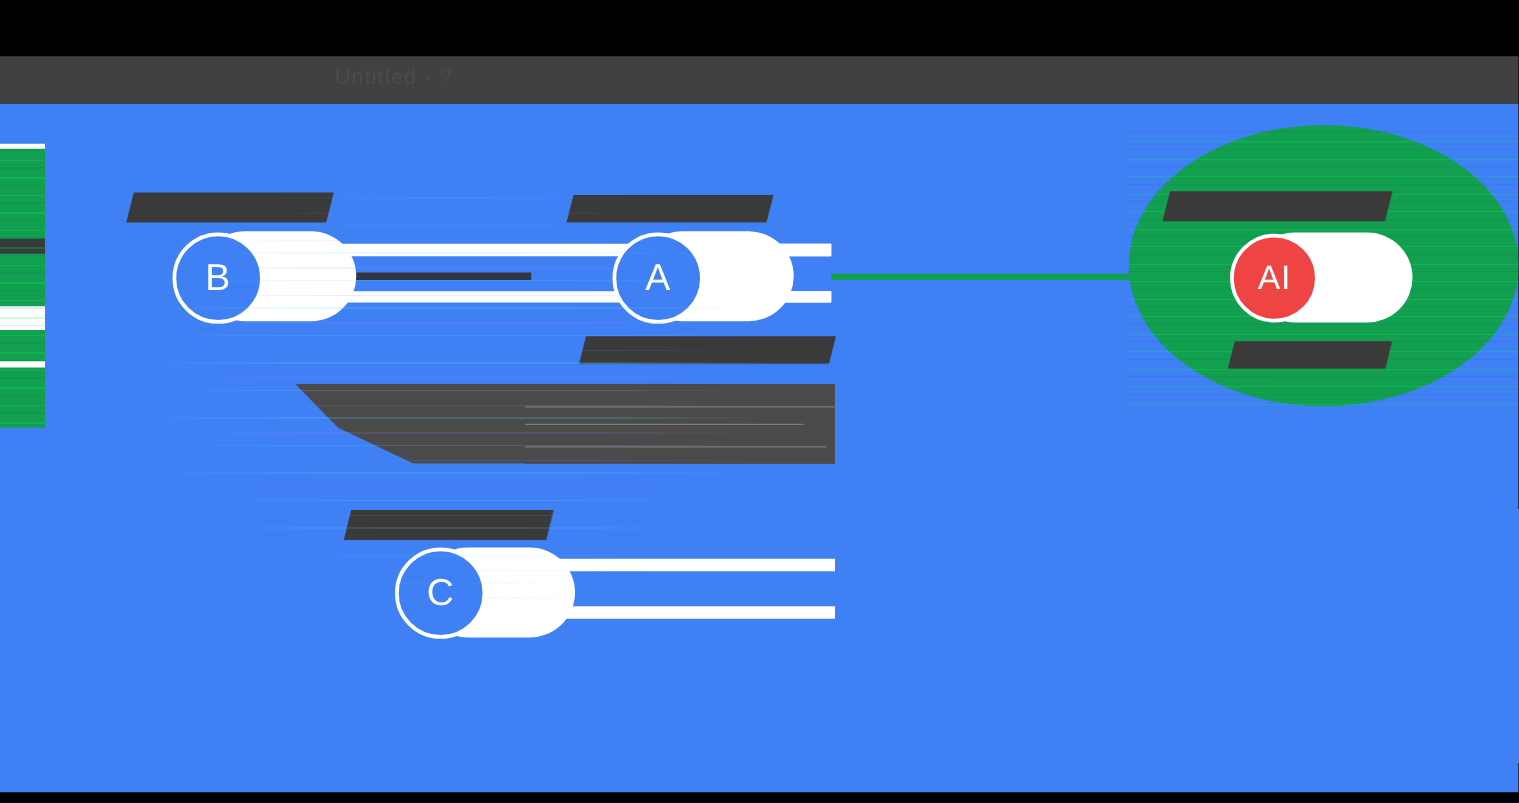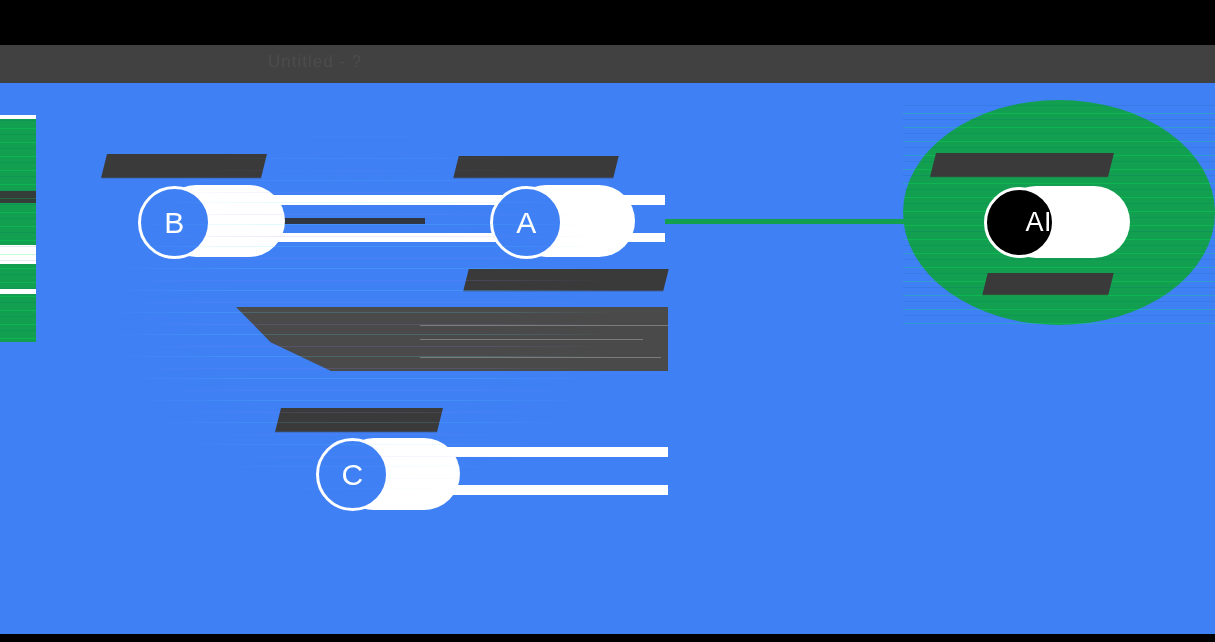--- a/index.html
+++ b/index.html
@@ -100,21 +100,21 @@
     border-radius:50%;
     border:3px solid #ffffff;
     display:flex;align-items:center;justify-content:center;
     color:#ffffff;
     font-size:30px;
     font-weight:400;
     letter-spacing:.5px;
     box-sizing:border-box;
   }
   .node-blue{background:#3f80f5;}
-  .node-green{background:#000000;font-size:27px;justify-content:flex-end;}
+  .node-green{background:#ef4444;font-size:27px;}
 
   
   .smear{
     position:absolute;
     background:#3a3a3a;
     color:transparent;
     overflow:hidden;
     white-space:nowrap;
     font-size:15px;
     filter:blur(.4px);

